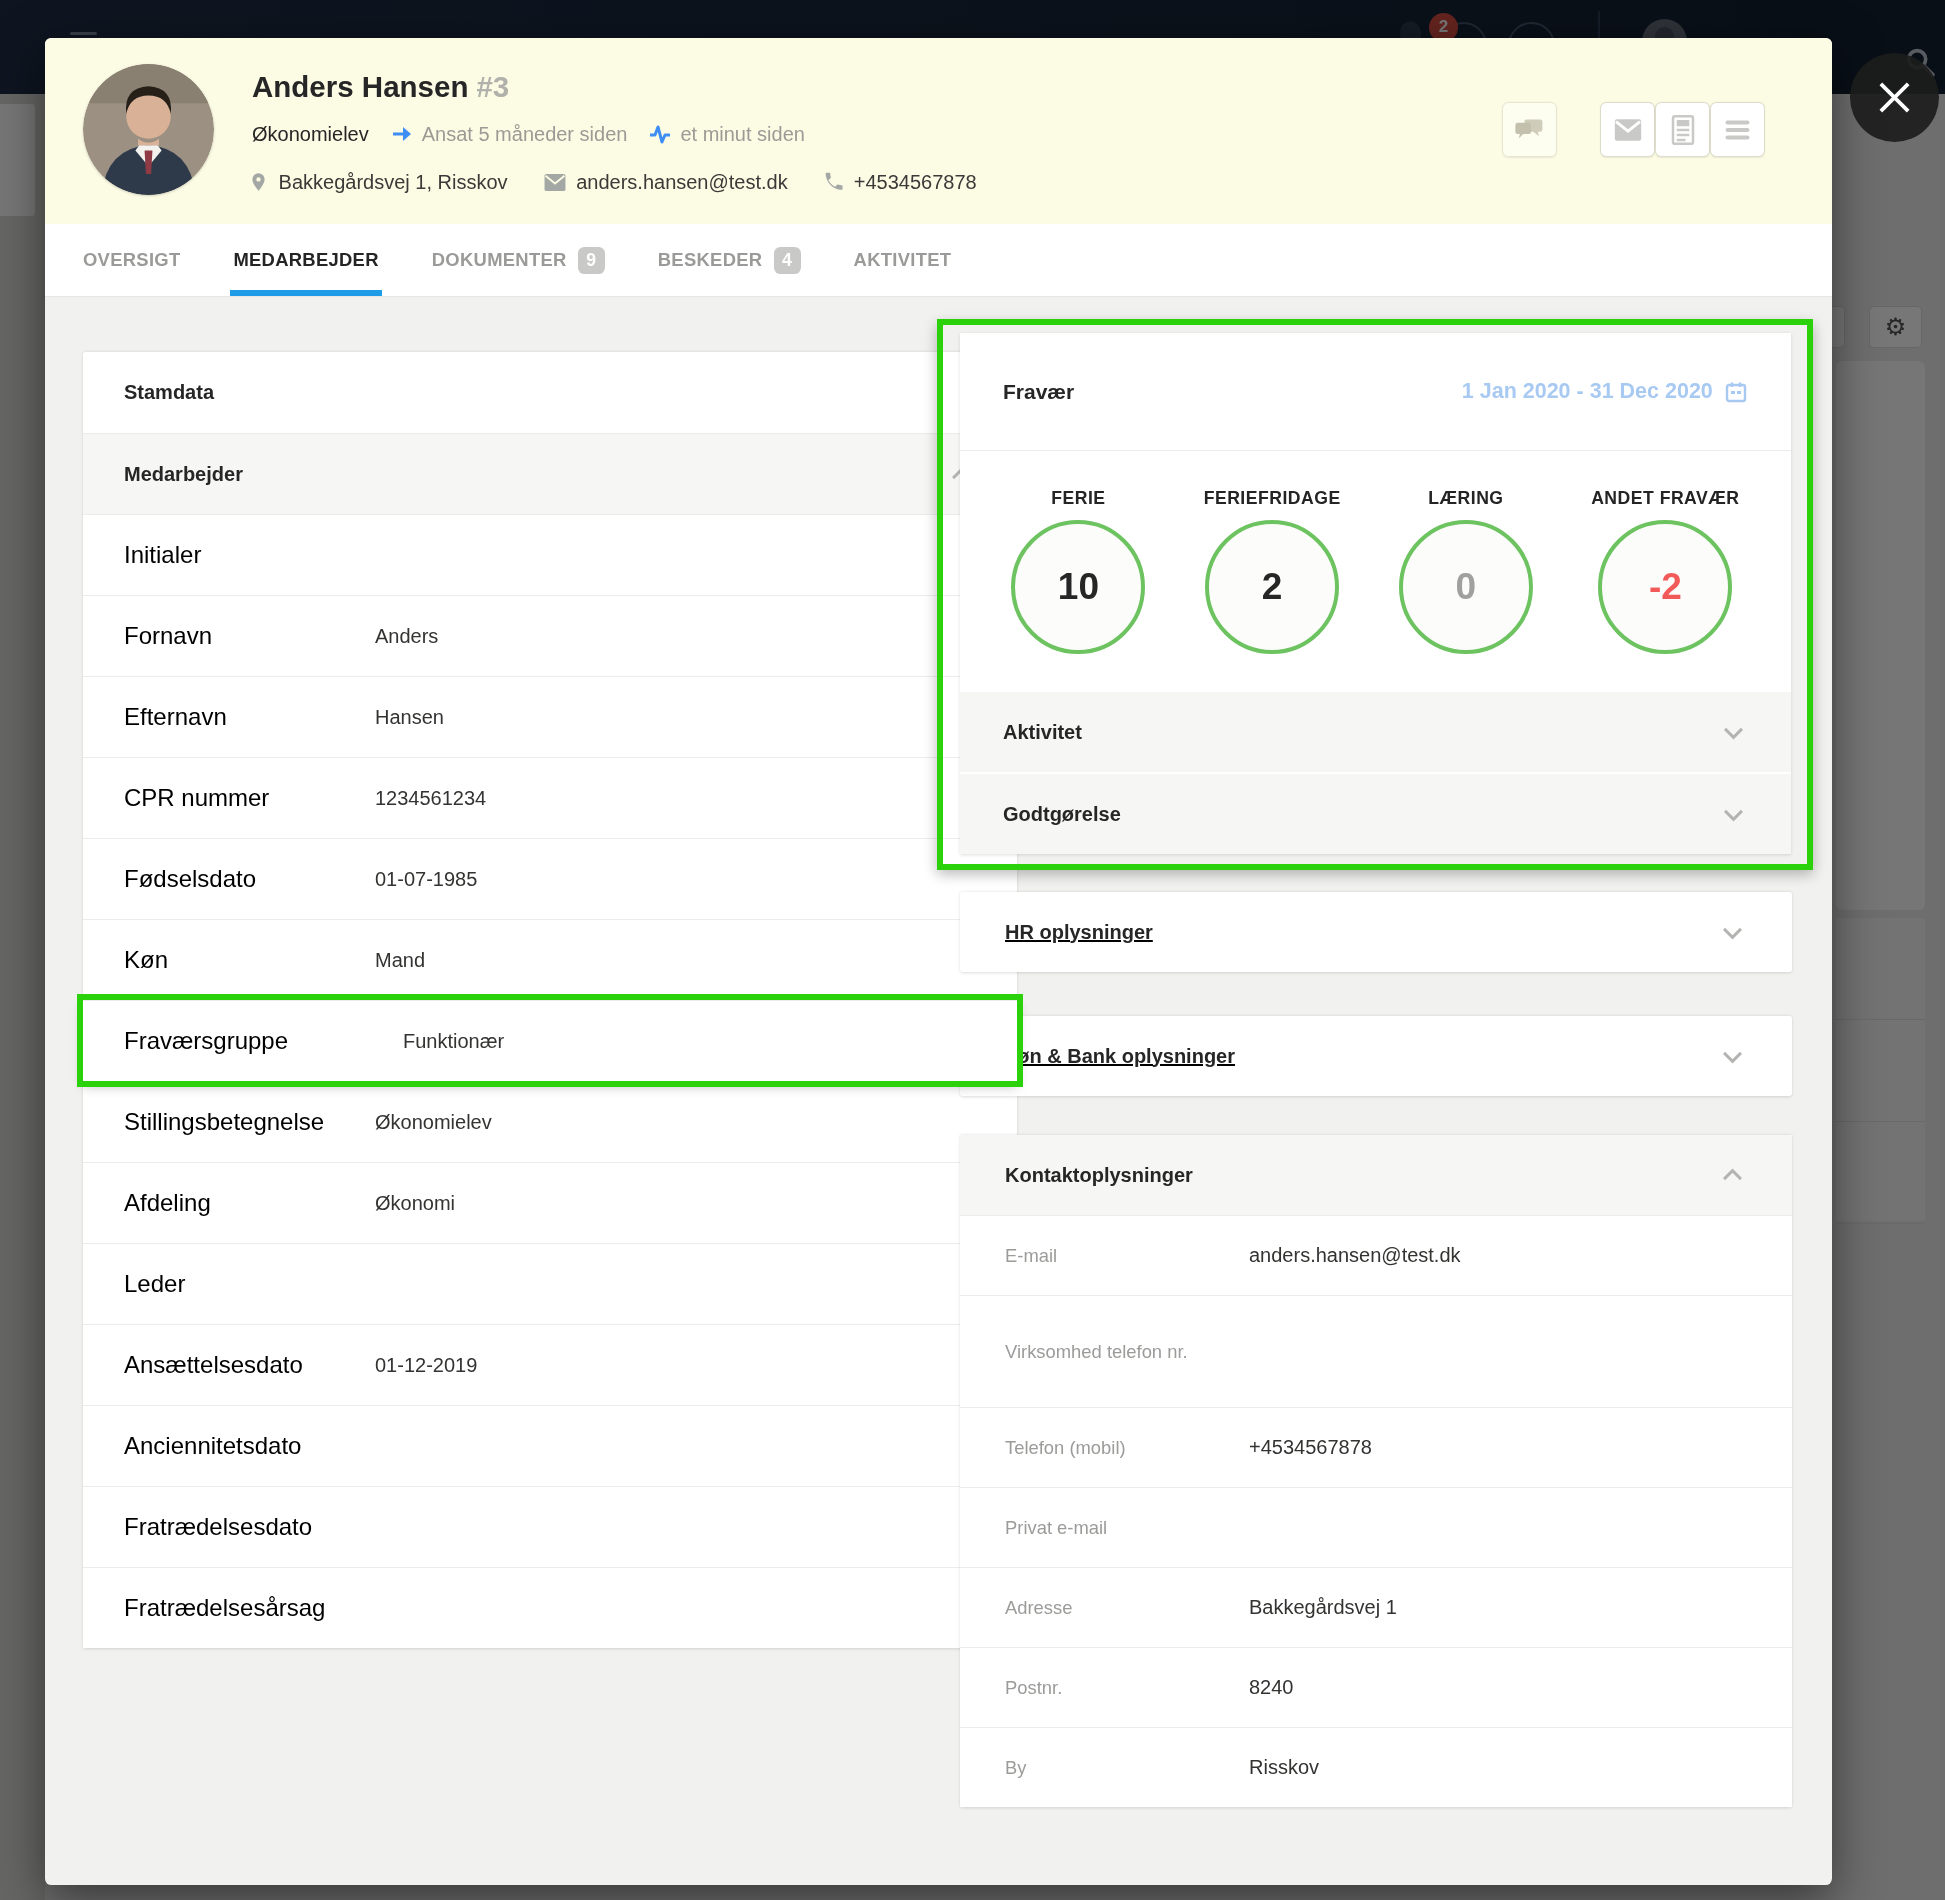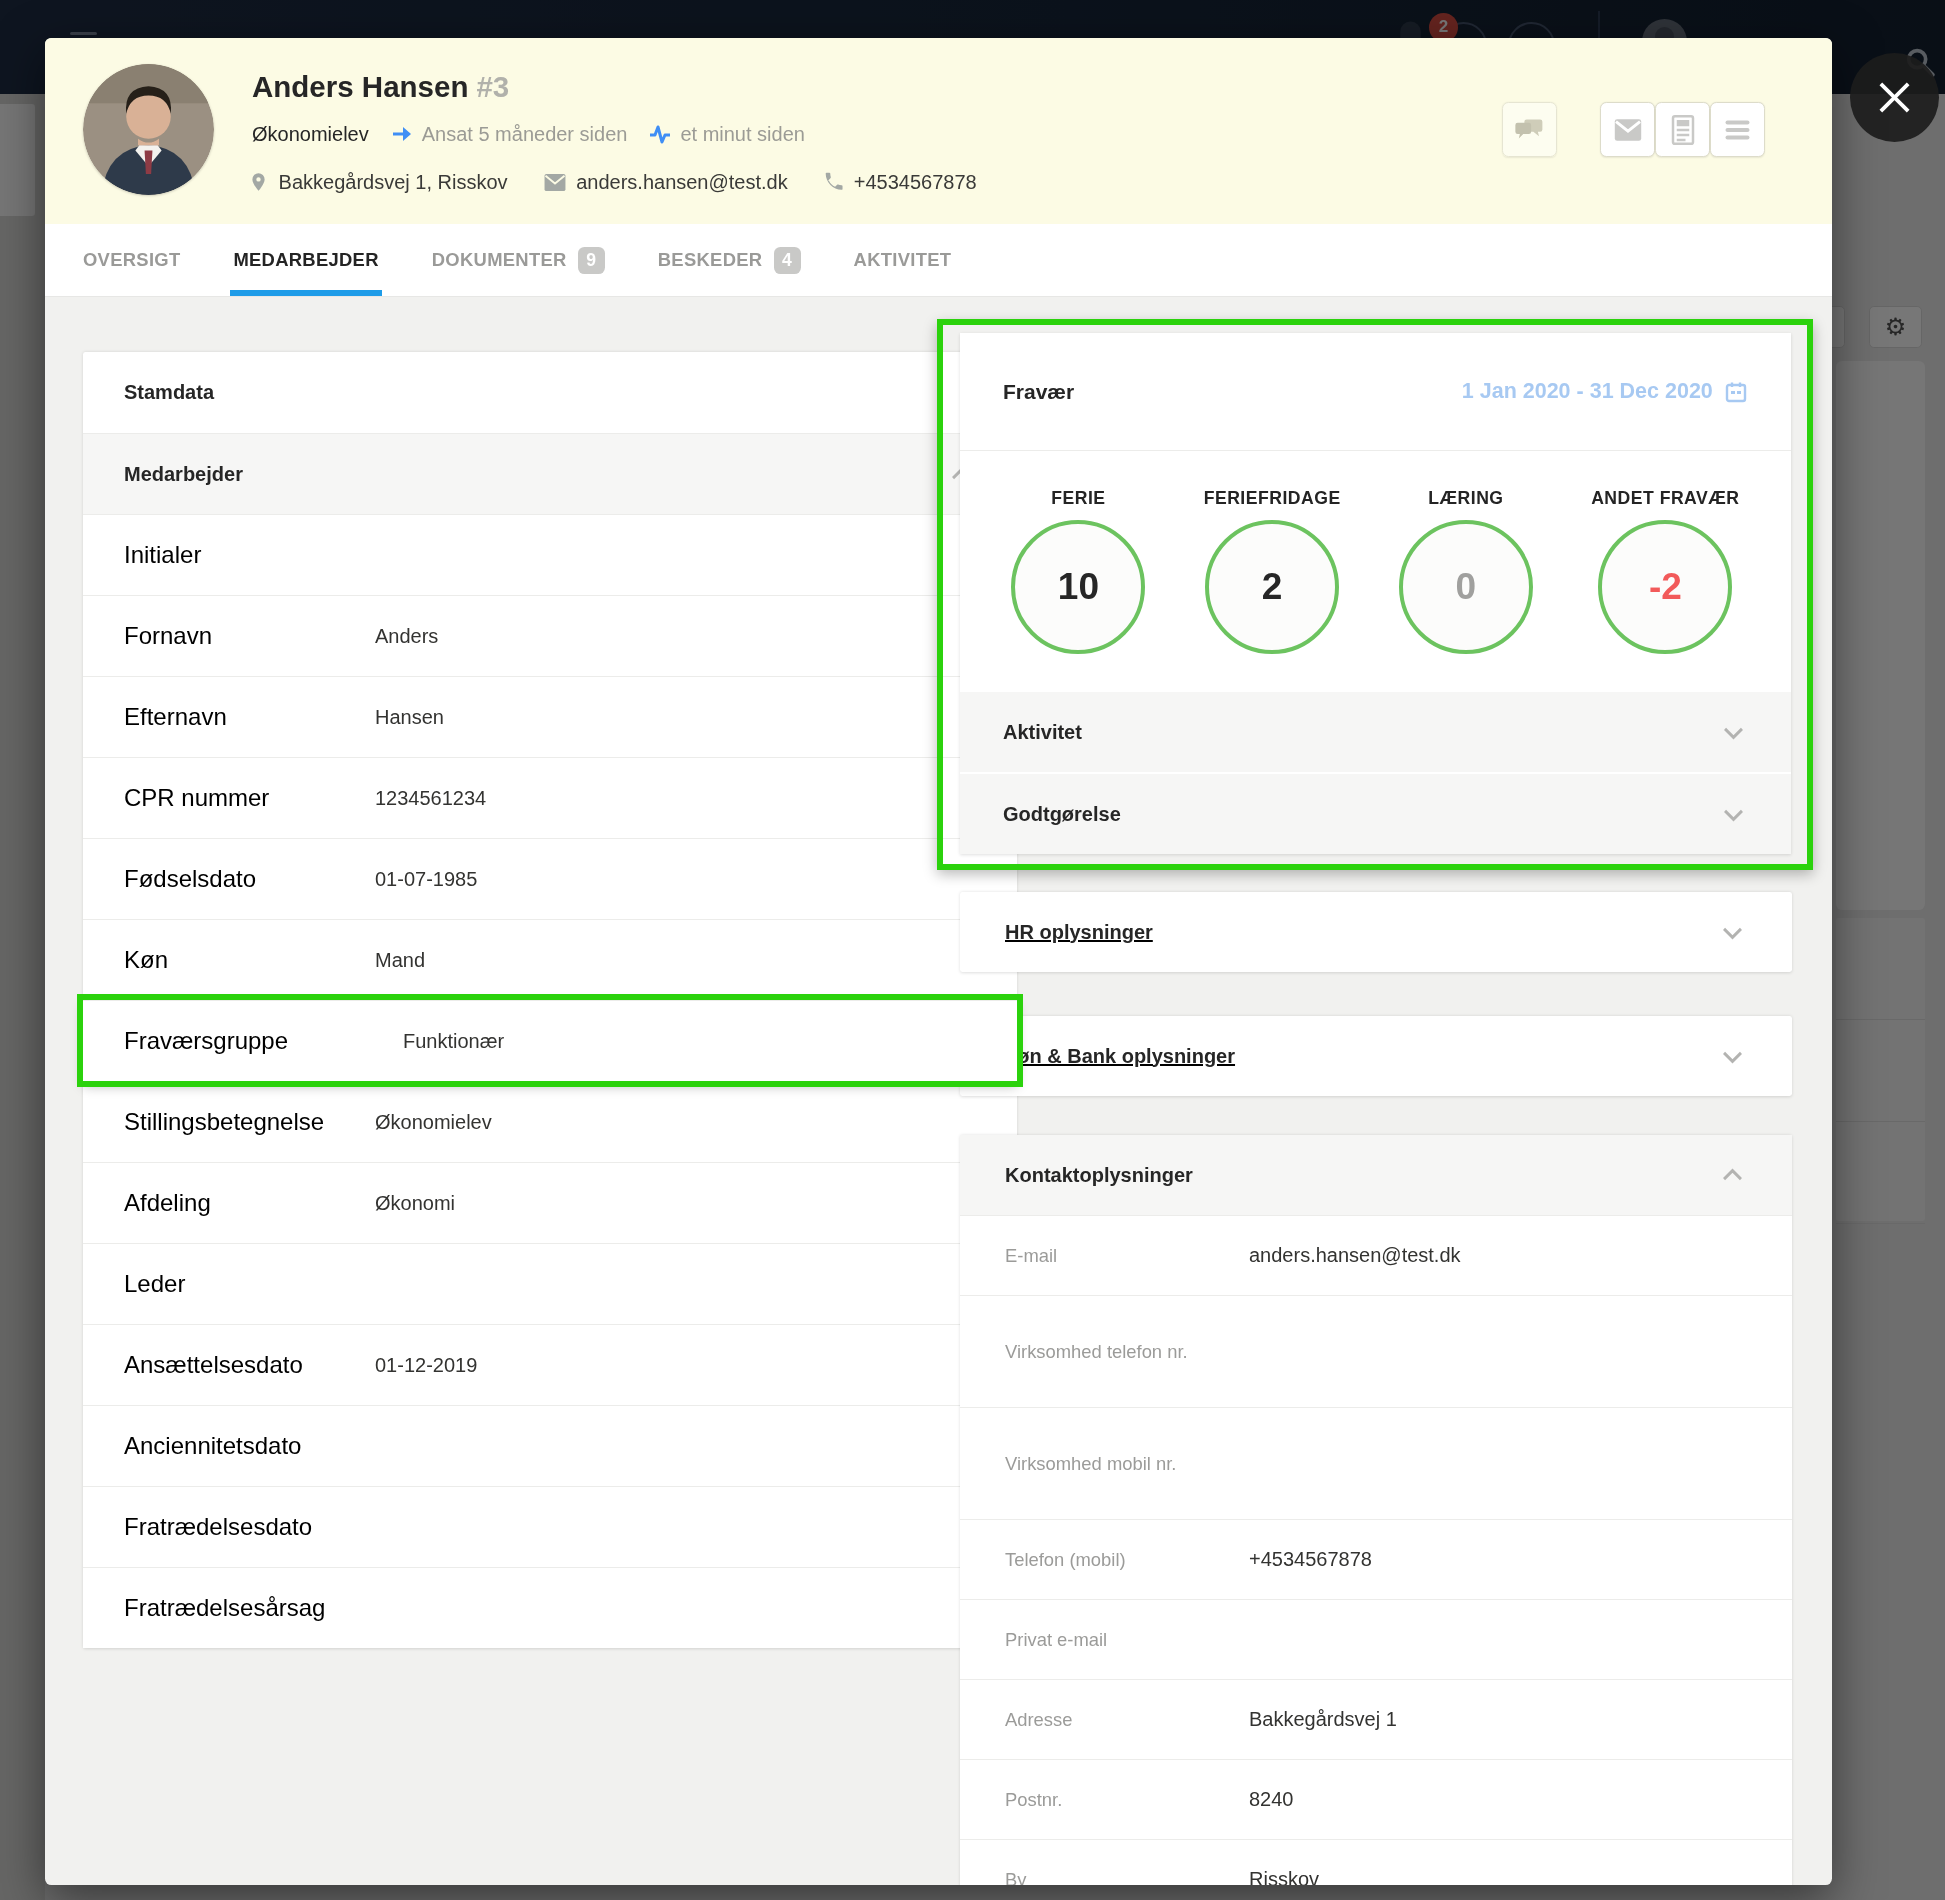--- a/index.html
+++ b/index.html
@@ -454,24 +454,20 @@
           <div class="c-row h1">
             <span class="lbl">E-mail</span>
             <span class="val">anders.hansen@test.dk</span>
           </div>
 
           <div class="c-row h2">
             <span class="lbl">Virksomhed telefon nr.</span>
             <span class="val"></span>
           </div>
 
-          <div class="c-row h2">
-            <span class="lbl">Virksomhed mobil nr.</span>
-            <span class="val"></span>
-          </div>
 
           <div class="c-row h1">
             <span class="lbl">Telefon (mobil)</span>
             <span class="val">+4534567878</span>
           </div>
 
           <div class="c-row h1">
             <span class="lbl">Privat e-mail</span>
             <span class="val"></span>
           </div>

